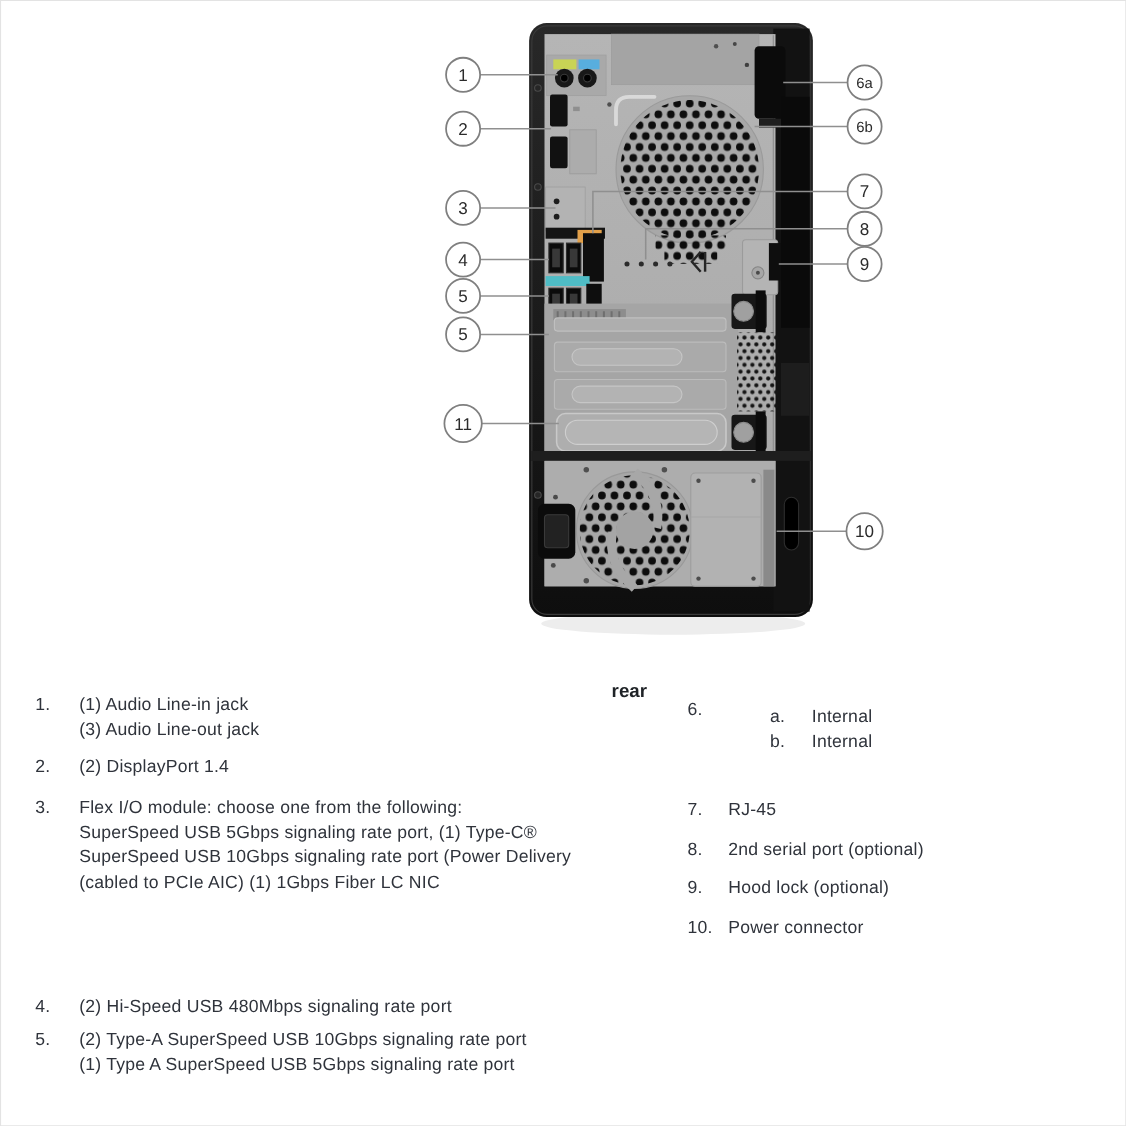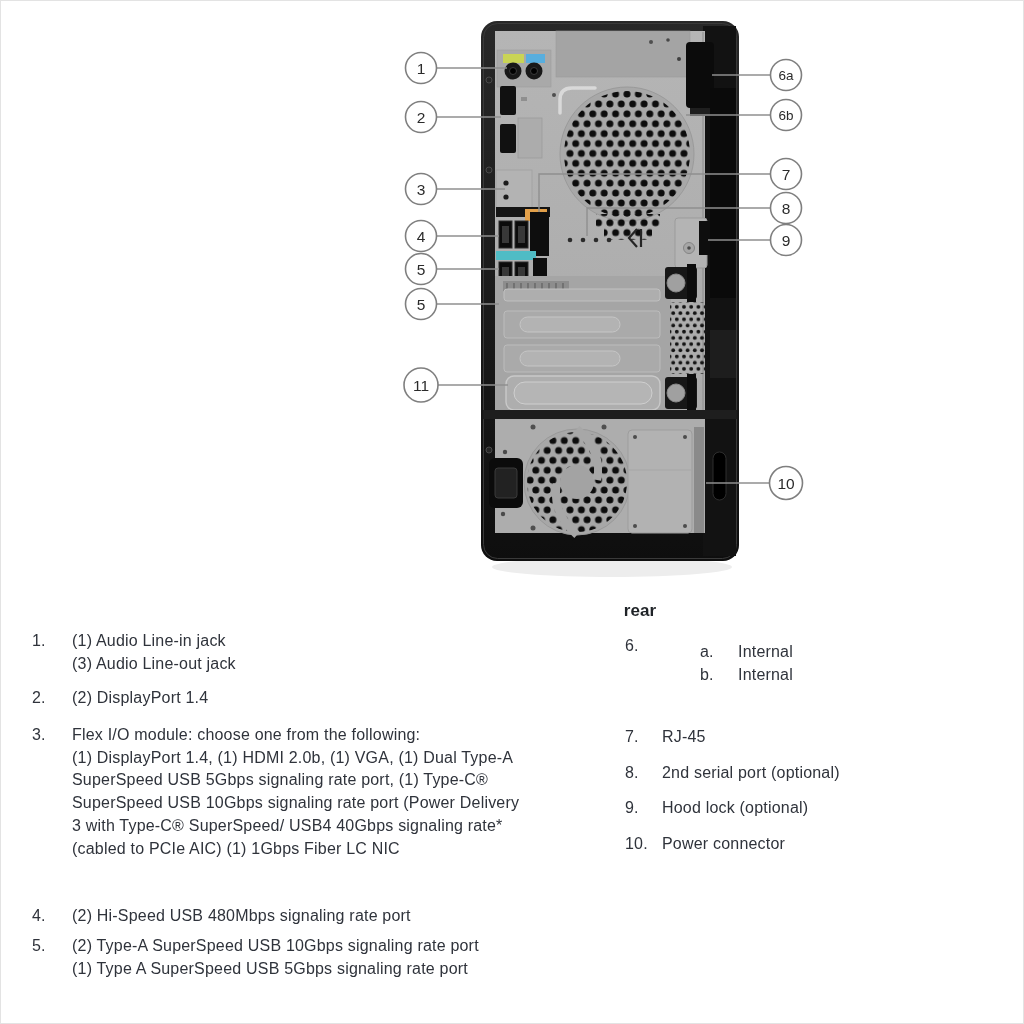--- a/index.html
+++ b/index.html
@@ -4,21 +4,21 @@
 <style>
   html,body{margin:0;padding:0;}
   body{
     width:1024px;height:1024px;position:relative;background:#ffffff;
     font-family:"Liberation Sans","DejaVu Sans",sans-serif;
     color:#2f333b;overflow:hidden;
     box-shadow:inset 0 0 0 1px #e3e3e3;
   }
   #figure-svg{position:absolute;left:0;top:0;}
   #figure-caption{
-    position:absolute;left:556px;top:601px;width:100px;text-align:right;
+    position:absolute;left:556px;top:619px;width:100px;text-align:left;
     font-size:17px;font-weight:bold;color:#1f2327;
   }
   .legend-col{position:absolute;top:0;left:0;width:1024px;height:1024px;pointer-events:none;}
   .item{position:absolute;display:flex;font-size:16px;line-height:22.7px;letter-spacing:0.2px;}
   .item .num{flex:none;}
   .col-left .item{left:32px;width:575px;}
   .col-left .num{width:40px;}
   .col-right .item{left:625px;width:390px;}
   .col-right .num{width:37px;}
   .sublist{margin-top:6px;}
@@ -297,24 +297,22 @@
     <span class="num">2.</span>
     <div class="lines">
       <div>(2) DisplayPort 1.4</div>
     </div>
   </div>
 
   <div class="item" style="top:724px">
     <span class="num">3.</span>
     <div class="lines">
       <div>Flex I/O module: choose one from the following:</div>
-      <div>(1) DisplayPort 1.4, (1) HDMI 2.0b, (1) VGA, (1) Dual Type-A</div>
       <div>SuperSpeed USB 5Gbps signaling rate port, (1) Type-C®</div>
       <div>SuperSpeed USB 10Gbps signaling rate port (Power Delivery</div>
-      <div>3 with Type-C® SuperSpeed/ USB4 40Gbps signaling rate*</div>
       <div>(cabled to PCIe AIC) (1) 1Gbps Fiber LC NIC</div>
     </div>
   </div>
 
   <div class="item" style="top:905px">
     <span class="num">4.</span>
     <div class="lines">
       <div>(2) Hi-Speed USB 480Mbps signaling rate port</div>
     </div>
   </div>

